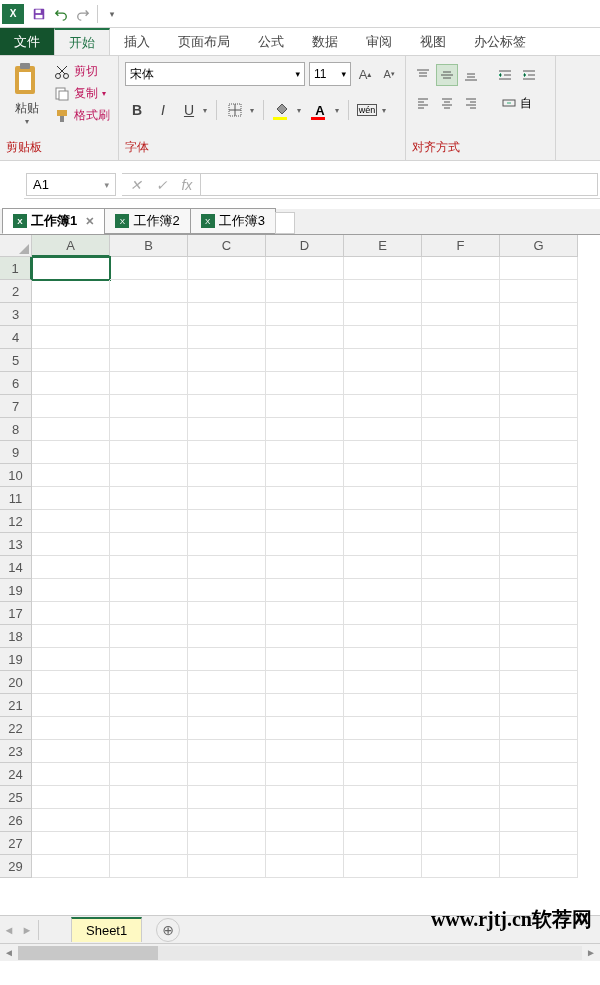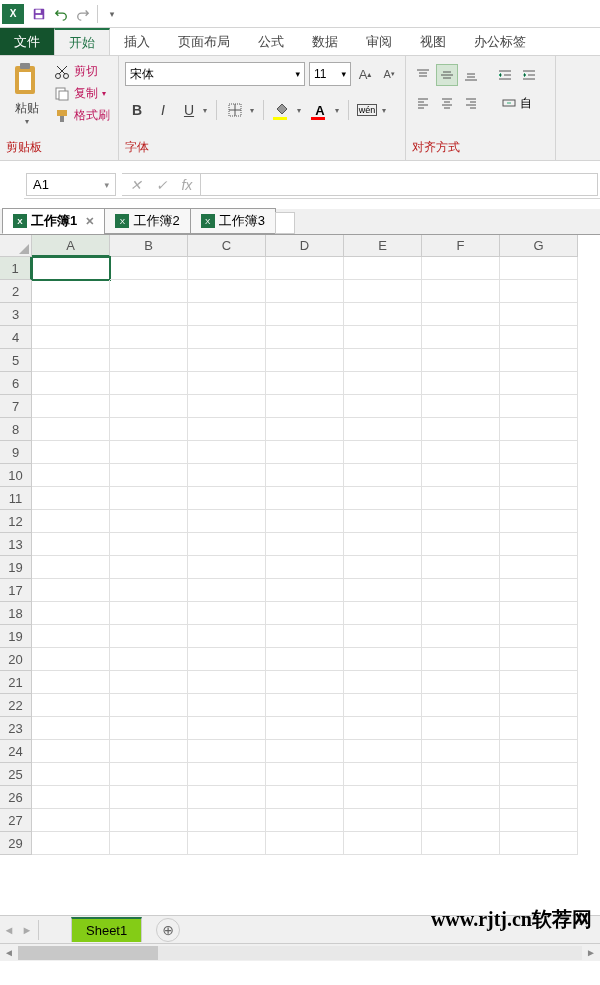--- a/index.html
+++ b/index.html
@@ -81,21 +81,21 @@
 .grid-row { display: flex; height: 23px; }
 .row-h { width: 32px; background: #f0f0f0; border-right: 1px solid #ccc; border-bottom: 1px solid #ccc; display: flex; align-items: center; justify-content: center; font-size: 13px; color: #555; cursor: pointer; }
 .row-h.active { background: #e0e8e0; border-right: 2px solid #217346; }
 .cell { width: 78px; border-right: 1px solid #e0e0e0; border-bottom: 1px solid #e0e0e0; cursor: cell; }
 .cell.selected { outline: 2px solid #217346; outline-offset: -1px; background: #fff; }
 
 
 .sheettabs { height: 28px; border-top: 1px solid #ccc; display: flex; align-items: center; background: #f0f0f0; }
 .st-nav { width: 18px; display: flex; align-items: center; justify-content: center; color: #aaa; font-size: 11px; cursor: pointer; }
 .st-sep { width: 1px; height: 20px; background: #ccc; margin: 0 2px; }
-.sheet-tab { padding: 4px 14px; background: #84cc16; border: 1px solid #ccc; border-bottom: none; border-top: 2px solid #217346; font-size: 13px; margin-left: 30px; cursor: pointer; }
+.sheet-tab { padding: 4px 14px; background: #fef9c3; border: 1px solid #ccc; border-bottom: none; border-top: 2px solid #217346; font-size: 13px; margin-left: 30px; cursor: pointer; }
 .sheet-add { width: 24px; height: 24px; display: flex; align-items: center; justify-content: center; margin-left: 14px; cursor: pointer; color: #666; border: 1px solid #ccc; border-radius: 50%; font-size: 14px; }
 
 
 .hscroll { height: 18px; background: #f0f0f0; border-top: 1px solid #ccc; display: flex; align-items: center; }
 .hs-btn { width: 18px; height: 16px; display: flex; align-items: center; justify-content: center; color: #888; font-size: 10px; cursor: pointer; }
 .hs-track { flex: 1; height: 14px; background: #e8e8e8; position: relative; }
 .hs-thumb { position: absolute; left: 0; width: 140px; height: 14px; background: #c8c8c8; }
 
 .watermark { position: absolute; right: 8px; bottom: 52px; font-size: 20px; font-weight: bold; color: #000; pointer-events: none; font-family: Liberation Serif, serif; }
 </style>
@@ -492,20 +492,30 @@
         <div class="row-h">13</div>
         <div class="cell"></div>
         <div class="cell"></div>
         <div class="cell"></div>
         <div class="cell"></div>
         <div class="cell"></div>
         <div class="cell"></div>
         <div class="cell"></div>
       </div>
       <div class="grid-row">
+        <div class="row-h">14</div>
+        <div class="cell"></div>
+        <div class="cell"></div>
+        <div class="cell"></div>
+        <div class="cell"></div>
+        <div class="cell"></div>
+        <div class="cell"></div>
+        <div class="cell"></div>
+      </div>
+      <div class="grid-row">
         <div class="row-h">19</div>
         <div class="cell"></div>
         <div class="cell"></div>
         <div class="cell"></div>
         <div class="cell"></div>
         <div class="cell"></div>
         <div class="cell"></div>
         <div class="cell"></div>
       </div>
       <div class="grid-row">

